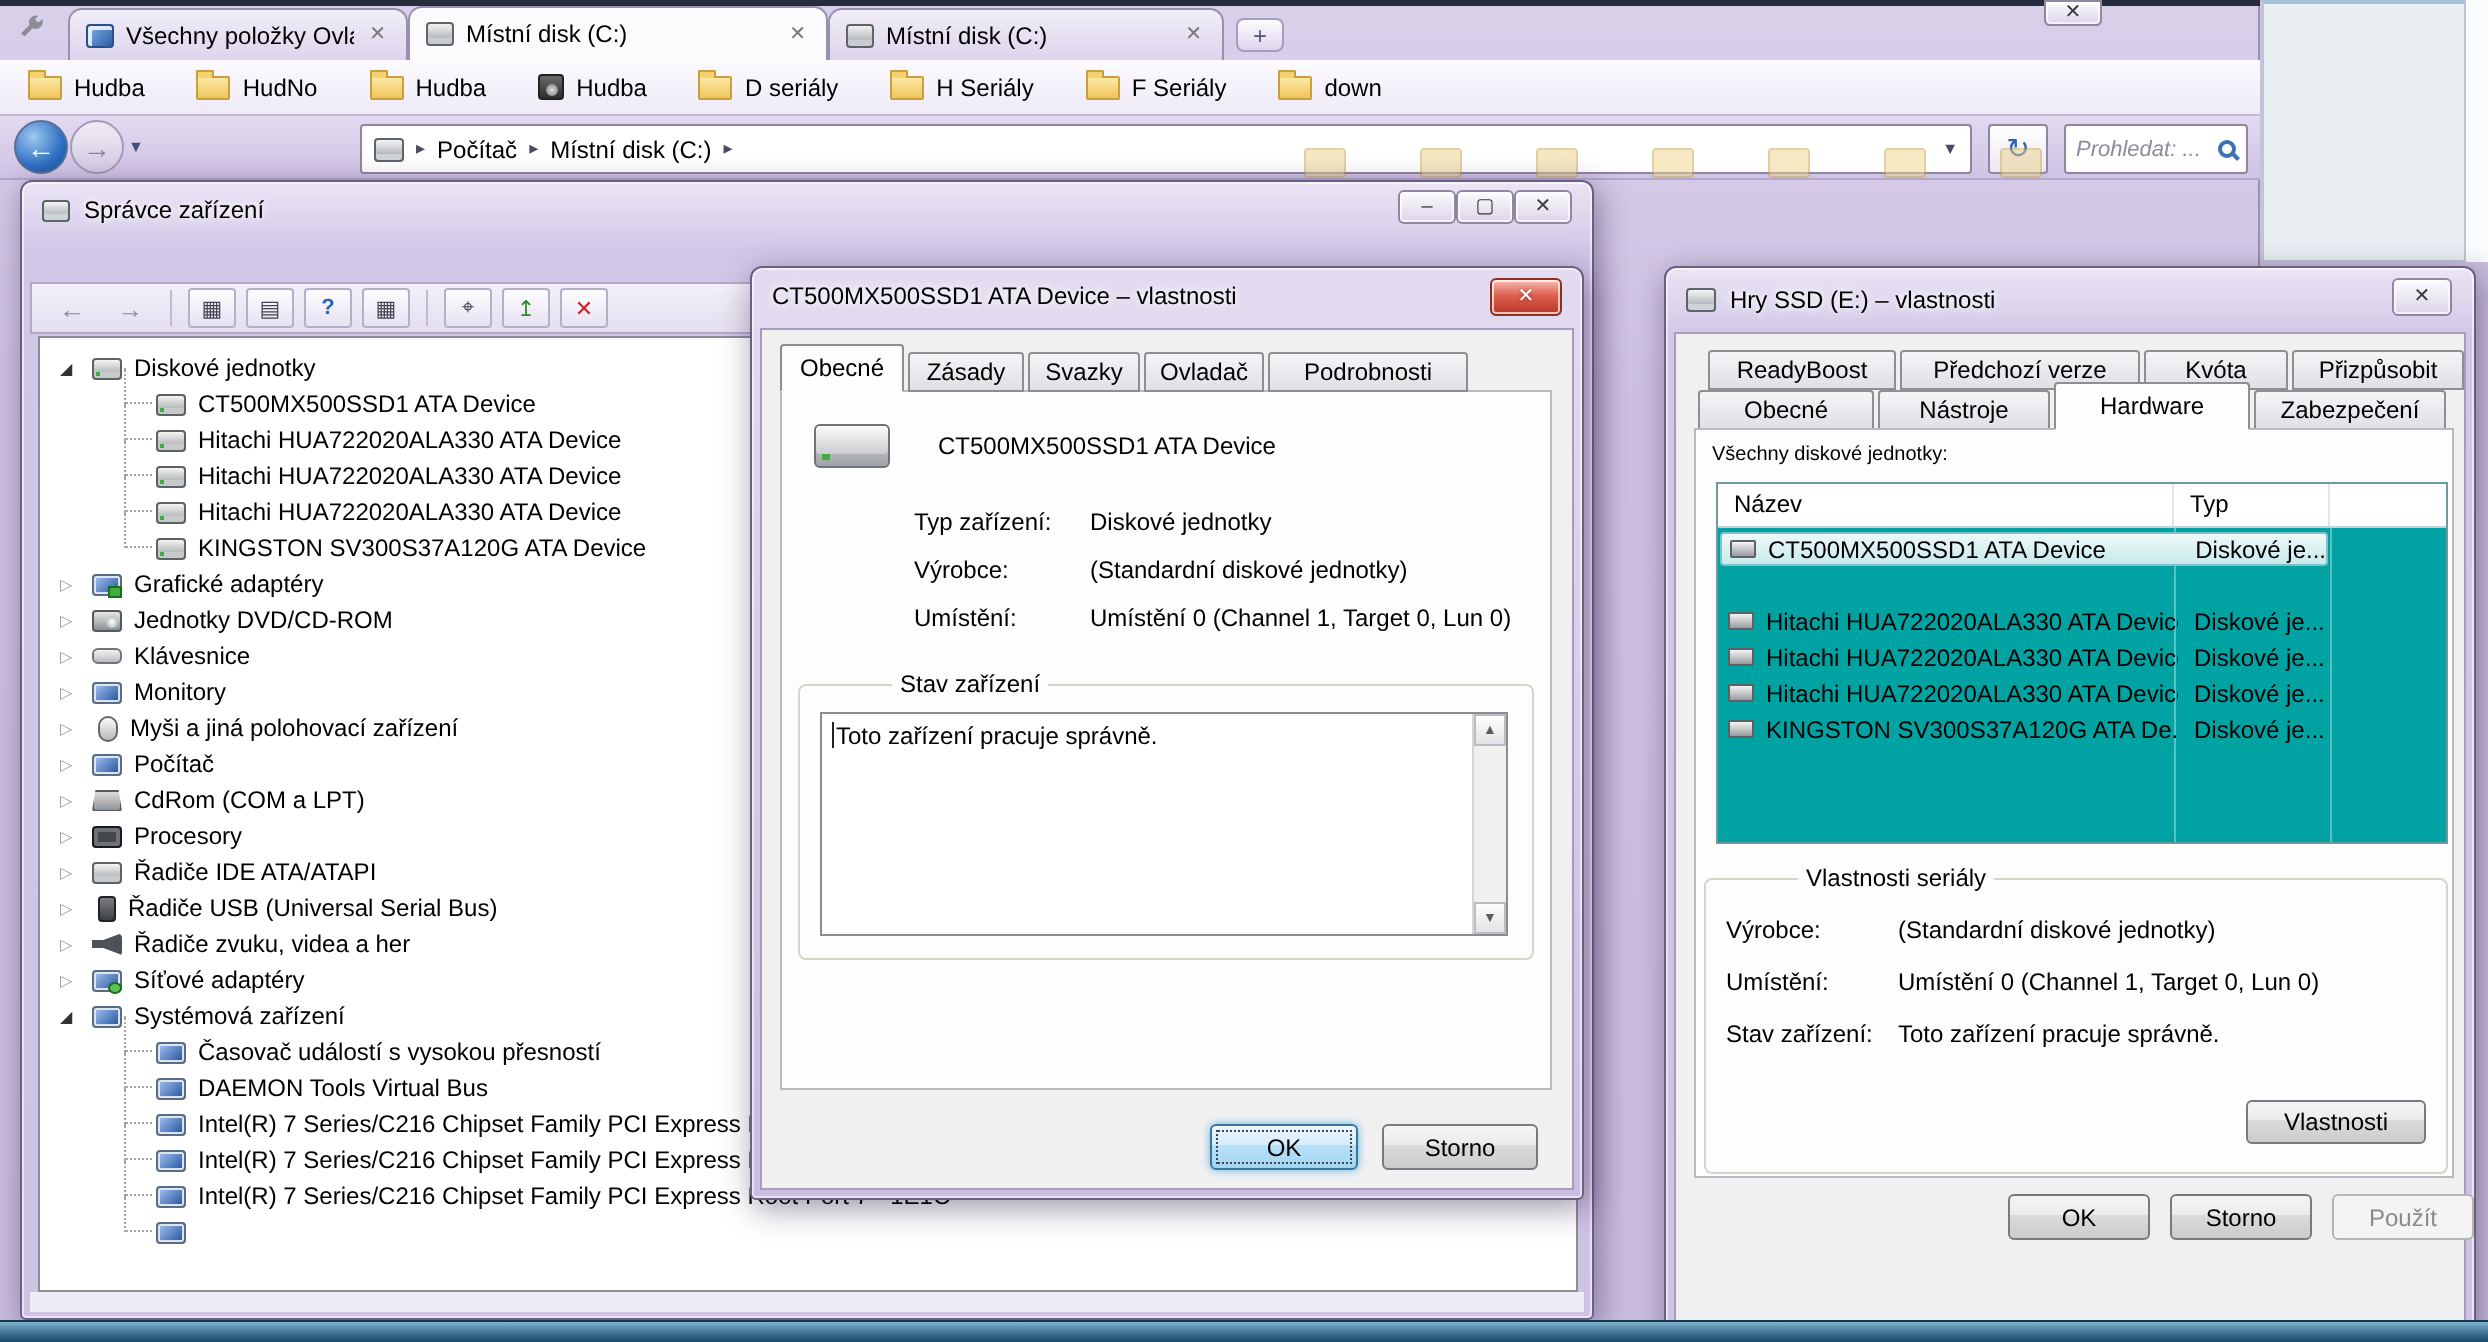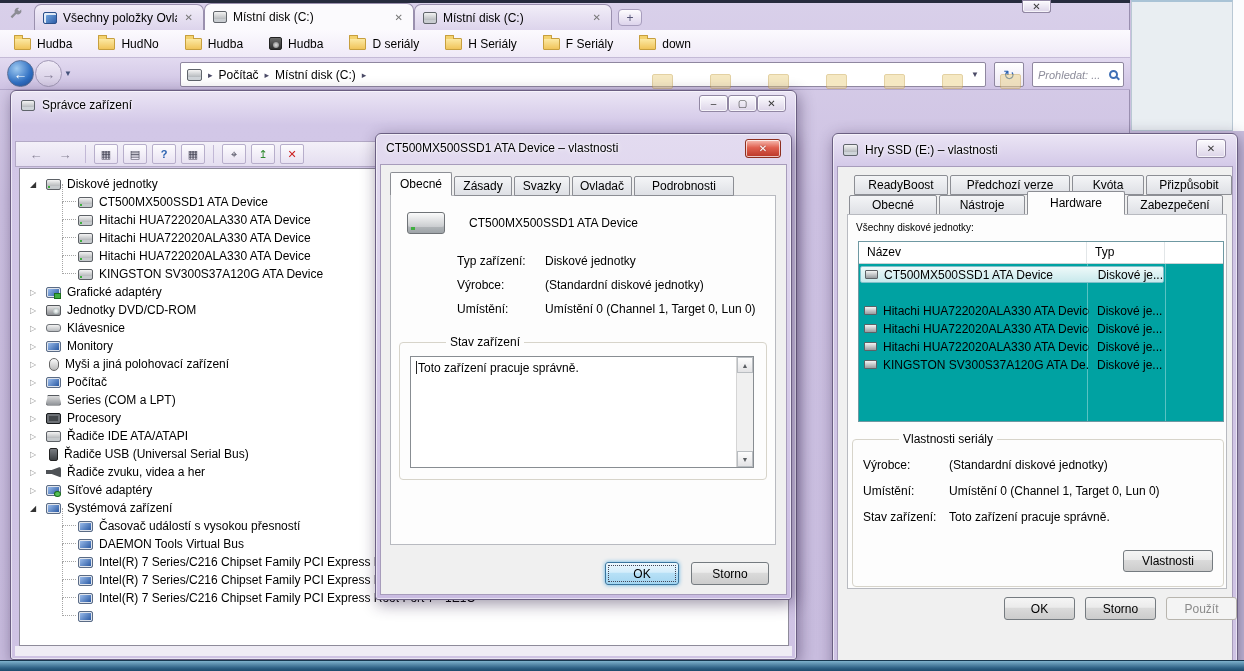--- a/index.html
+++ b/index.html
@@ -329,21 +329,21 @@
         <span>Myši a jiná polohovací zařízení</span>
       </div>
     <div class="trow lvl1">
         <span class="exp closed">▷</span>
         <span class="ti ic-pc"></span>
         <span>Počítač</span>
       </div>
     <div class="trow lvl1">
         <span class="exp closed">▷</span>
         <span class="ti ic-port"></span>
-        <span>Series (COM a LPT)</span>
+        <span>CdRom (COM a LPT)</span>
       </div>
     <div class="trow lvl1">
         <span class="exp closed">▷</span>
         <span class="ti ic-cpu"></span>
         <span>Procesory</span>
       </div>
     <div class="trow lvl1">
         <span class="exp closed">▷</span>
         <span class="ti ic-ide"></span>
         <span>Řadiče IDE ATA/ATAPI</span>

